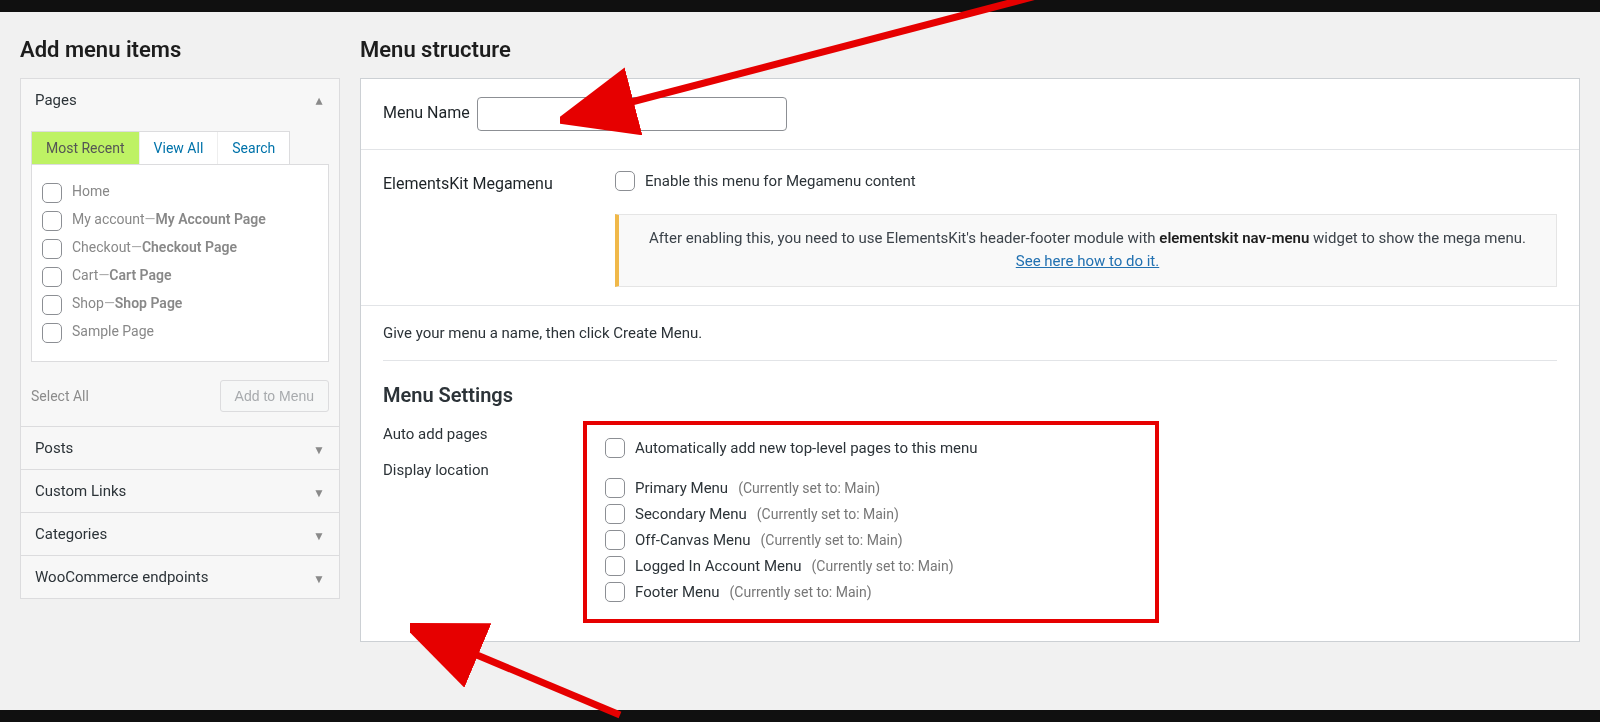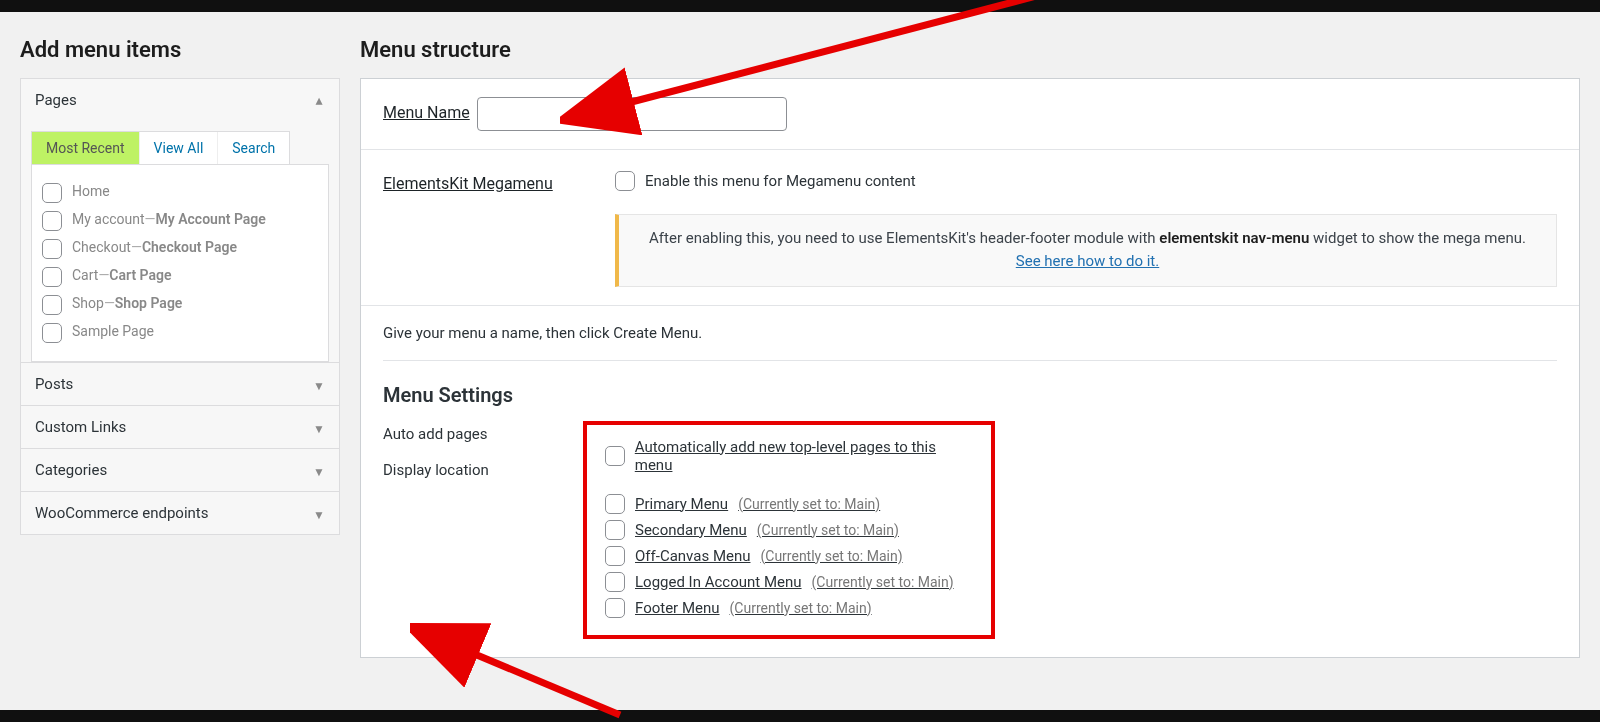--- a/index.html
+++ b/index.html
@@ -78,21 +78,21 @@
   .btn-muted {
     background:#f6f7f7; border:1px solid #dcdcde; color:#a7aaad;
     padding: 7px 14px; border-radius:3px; font-size:14px; cursor:not-allowed;
   }
 
   
   .panel { border: 1px solid #ccd0d4; background: #fff; }
   .panel-inner { padding: 18px 22px; }
   .bottom-panel { padding:16px 22px; background:#fff; display:flex; gap:20px; align-items:center;}
   .row { display:flex; align-items:flex-start; }
-  .row .lbl { width: 232px; font-size:16px; color:#1d2327; padding-top:6px;text-decoration:underline;}
+  .row .lbl { width: 232px; font-size:16px; color:#1d2327; padding-top:6px;}
   .row .val { flex:1; }
   .mn-input {
     width: 310px; height: 34px;
     border:1px solid #8c8f94; border-radius:4px; padding:0 8px; font-size:14px;
   }
   hr.sep { border:none; border-top:1px solid #e2e4e7; margin: 18px 0; }
   .chk-row { display:flex; align-items:center; gap:10px; padding:3px 0; font-size:15px; color:#2c3338; }
   .chk { width:20px; height:20px; border:1px solid #8c8f94; border-radius:5px; background:#fff; appearance:none; cursor:pointer; }
   .note-box {
     border:1px solid #e5e5e5; border-left:4px solid #f0b849; background:#f9f9f9;
@@ -163,20 +163,24 @@
           <div class="page-row">
             <input type="checkbox" class="chk" style="">
             <span>Shop</span>
             <span class="suffix"> — </span>
             <span class="strong">Shop Page</span>
           </div>
           <div class="page-row">
             <input type="checkbox" class="chk" style="">
             <span>Sample Page</span>
           </div>
+        </div>
+        <div class="side-actions">
+          <span class="select-all">Select All</span>
+          <button class="btn-muted">Add to Menu</button>
         </div>
       </div>
     </div>
 
     <div class="accordion">
       <div class="acc-header">
         <span>Posts</span>
         <span class="acc-arrow">▼</span>
       </div>
     </div>
@@ -232,21 +236,21 @@
         <div class="instruction">Give your menu a name, then click Create Menu.</div>
         <hr class="sep">
         <div class="ms-head">Menu Settings</div>
 
         <div style="display:flex;">
           <div style="width:200px;">
             <div style="padding-top:4px; font-size:15px;">Auto add pages</div>
             <div style="padding-top:18px; font-size:15px;">Display location</div>
           </div>
           <div>
-            <div class="highlight-box" style="width: 412px; text-decoration: underline;">
+            <div class="highlight-box" style="width: 576px;">
               <div class="chk-row">
                 <input type="checkbox" class="chk" style="">
                 <span>Automatically add new top-level pages to this menu</span>
               </div>
               <div style="height:14px;"></div>
               <div class="chk-row">
                 <input type="checkbox" class="chk" style="">
                 <span>Primary Menu</span>
                 <span class="loc-sub">(Currently set to: Main)</span>
               </div>

